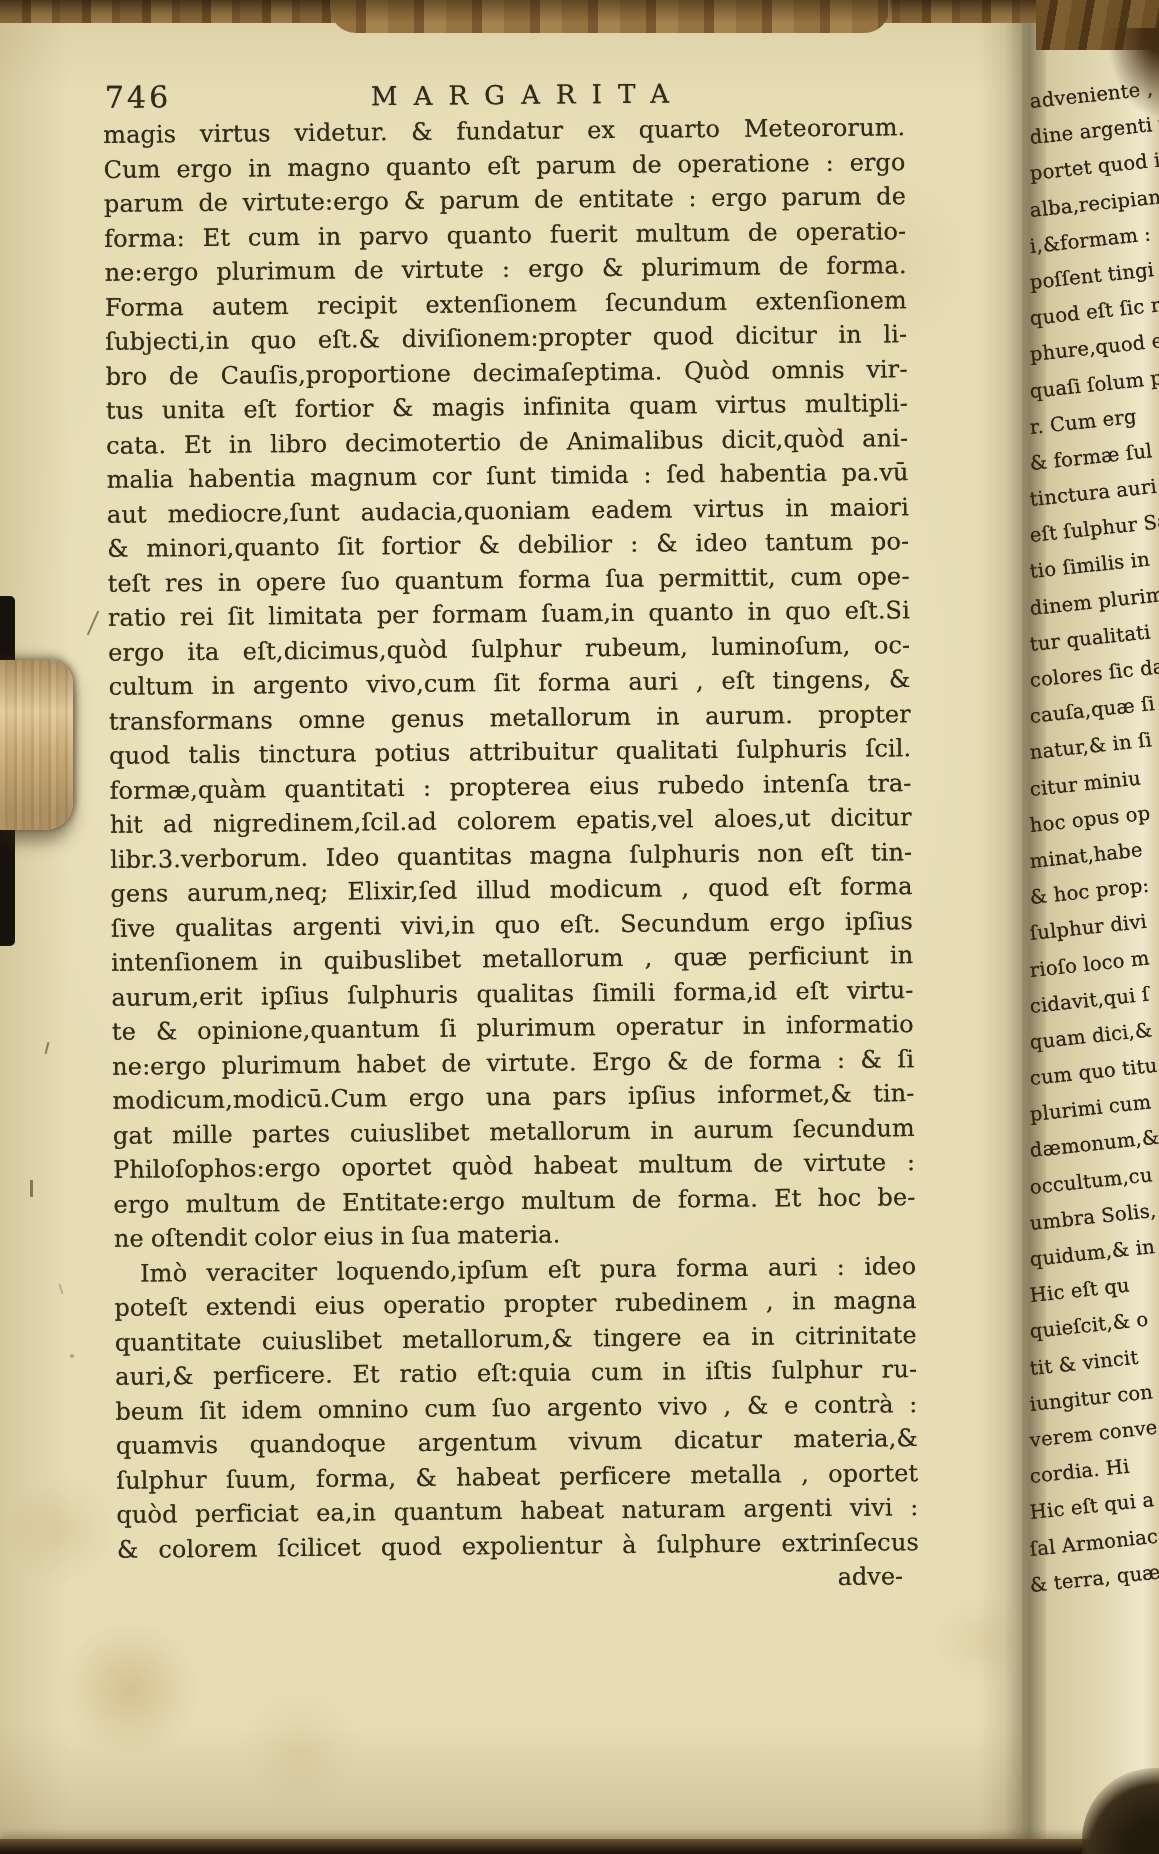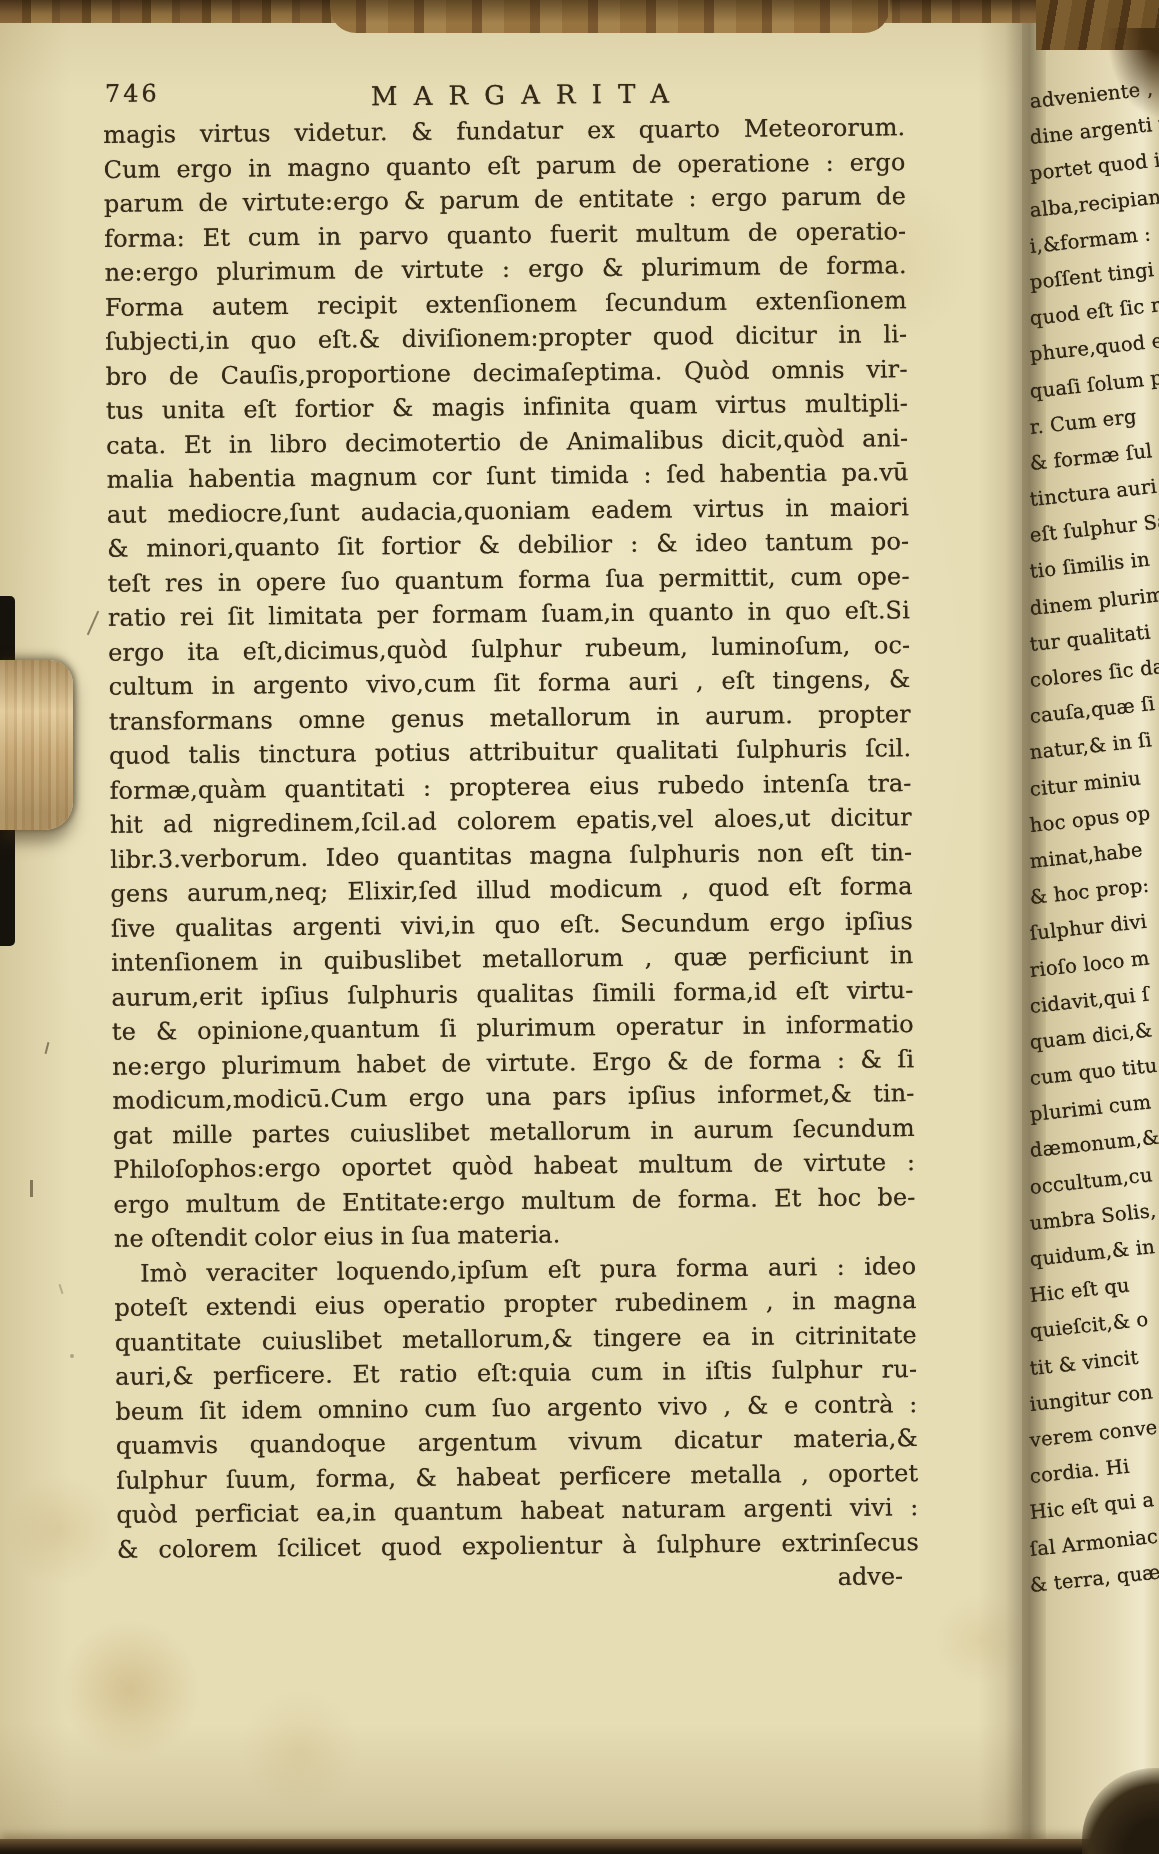--- a/index.html
+++ b/index.html
@@ -81,21 +81,21 @@
     text-shadow:0 0 0.7px rgba(44,34,18,0.8);
   }
   
   .page-main{
     position:absolute; left:110px; top:74px; width:802px;
     transform:rotate(-0.55deg);
     color:#342a17;
   }
   .header-row{ position:relative; height:40px; }
   .pagenum{
-    position:absolute; left:2px; top:2px; font-size:24px; letter-spacing:3px;
+    position:absolute; left:2px; top:2px; font-size:30px; letter-spacing:3px;
     text-shadow:0 0 0.8px rgba(52,42,23,0.8);
   }
   .runhead{
     position:absolute; left:268px; top:6px; font-size:26px; letter-spacing:0.62em;
     text-shadow:0 0 0.8px rgba(52,42,23,0.8);
   }
   .body{ width:802px; }
   .line{
     height:34.5px; line-height:34.5px; font-size:24px; overflow:hidden;
     text-align:justify; text-align-last:justify;

